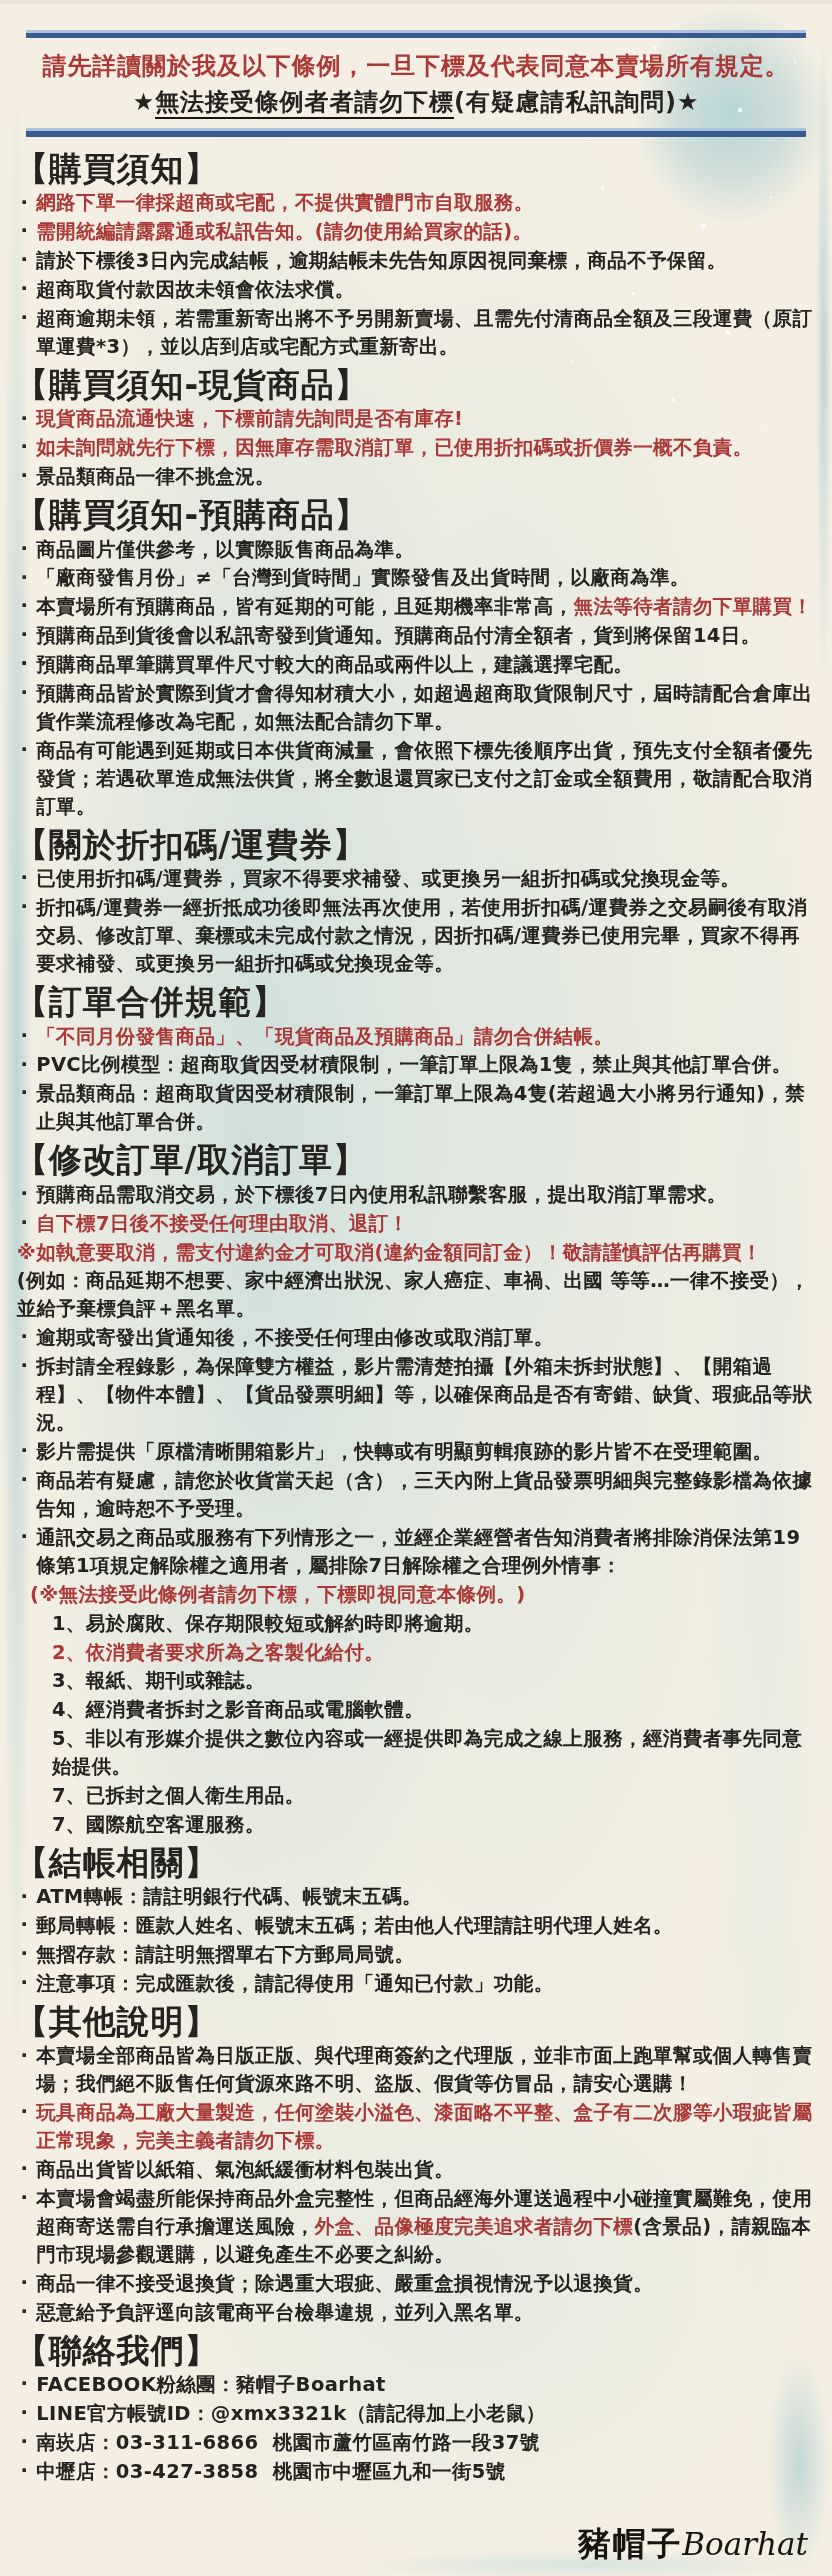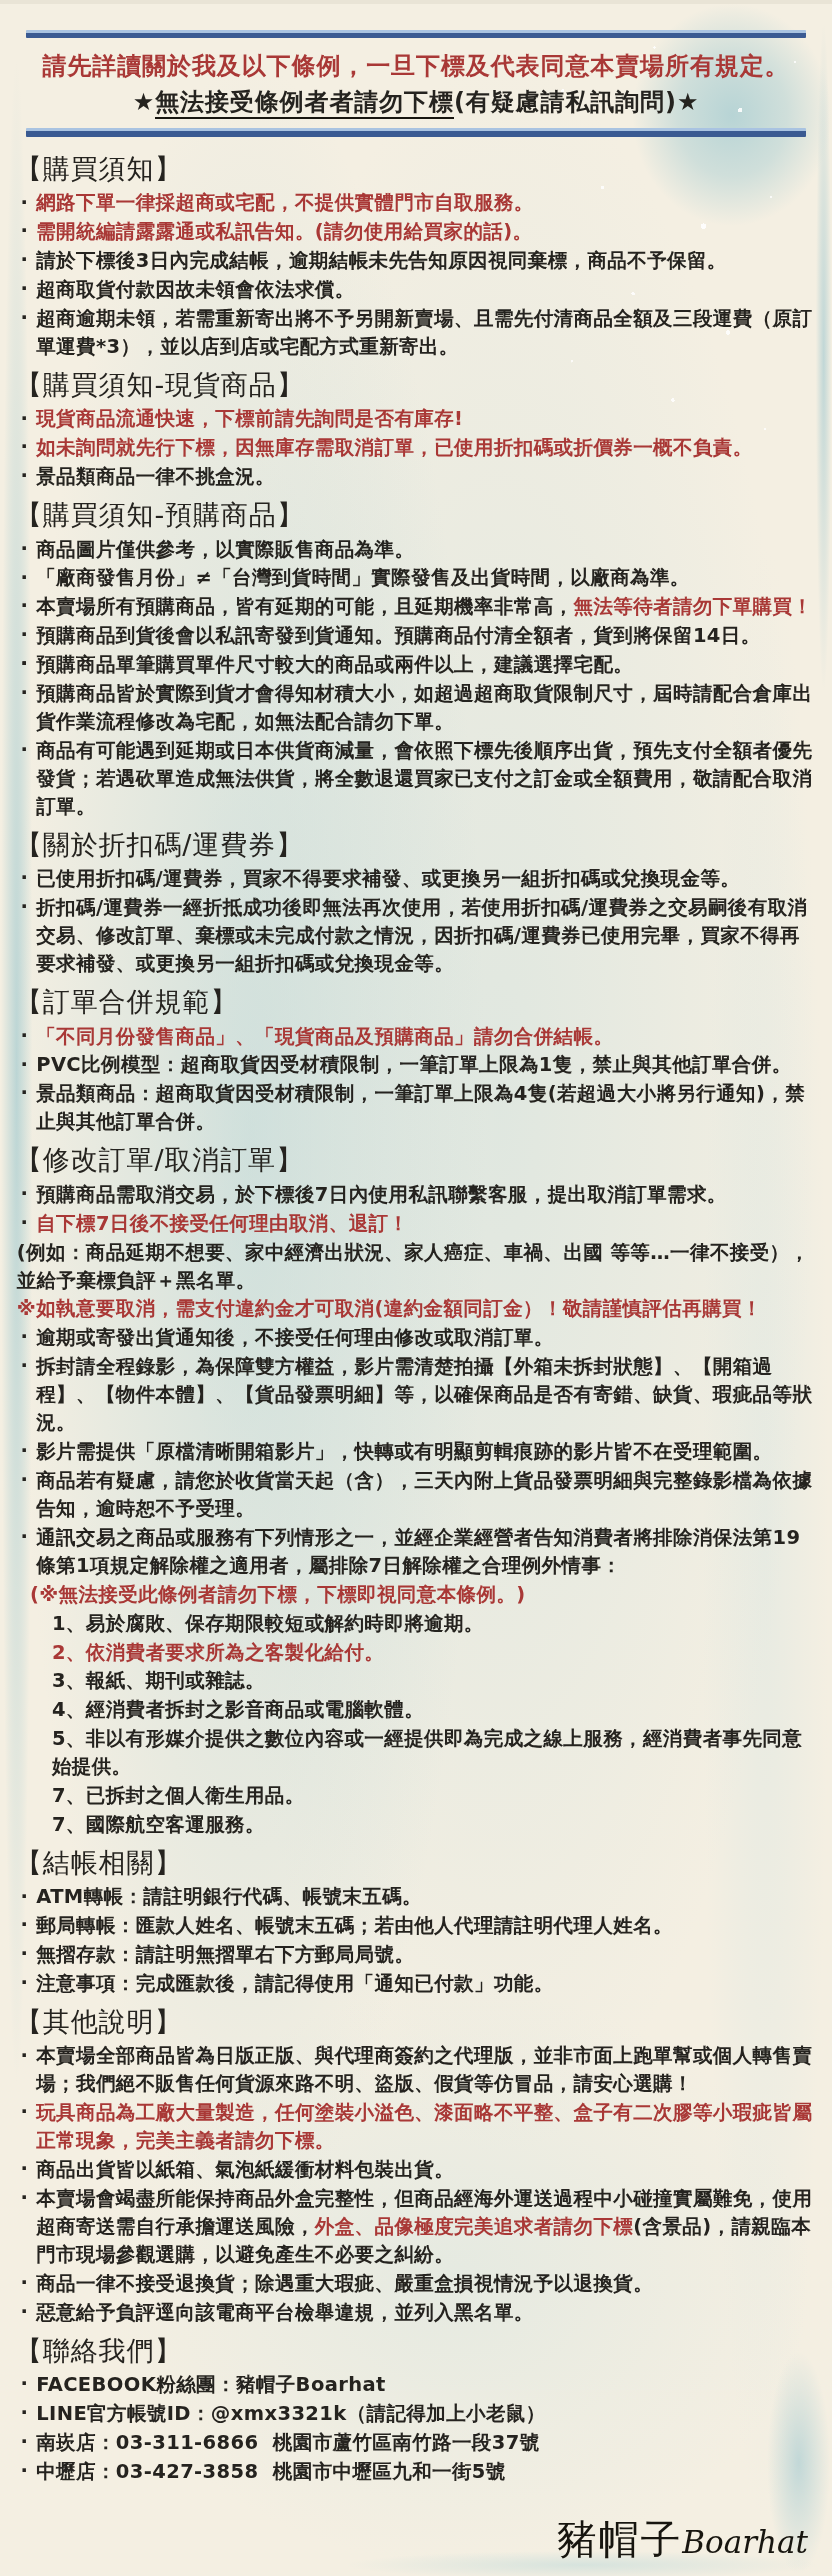--- a/index.html
+++ b/index.html
@@ -59,41 +59,41 @@
   .h1{
     font-size:24px;font-weight:700;color:var(--red);
     text-align:center;margin:12px 0 3.7px;letter-spacing:0.9px;
   }
   .h2{
     font-size:24px;font-weight:700;color:var(--ink);
     text-align:center;margin:3.7px 0 10.2px;letter-spacing:0.9px;
   }
   .h2 .uline{border-bottom:2.3px solid #17150f;padding-bottom:0.9px;}
   .section-heading{
-    font-size:27px;font-weight:400;color:var(--ink);
+    font-size:33px;font-weight:700;color:var(--ink);
     line-height:37px;margin:4.6px 0 2.8px 1.9px;letter-spacing:0.9px;
   }
   .item{
     position:relative;
     font-size:19.5px;font-weight:600;
     line-height:28px;color:var(--ink);
     padding-left:21.3px;margin:0 0 0.9px 1.9px;
     white-space:pre-wrap;letter-spacing:0.4px;
   }
   .item .dot{position:absolute;left:5.6px;top:-0.9px;font-weight:700;}
   .item.flush{padding-left:1.9px;}
   .item.note{padding-left:15px;}
   .item.sub{padding-left:37px;}
   .item .red{color:var(--red);}
   .item .blk{color:var(--ink);}
   .signature{
     position:absolute;right:24px;bottom:13px;z-index:3;
     color:#17150f;white-space:nowrap;
   }
-  .signature .zh{font-size:40px;font-weight:400;letter-spacing:1.9px;}
+  .signature .zh{font-size:33px;font-weight:700;letter-spacing:1.9px;}
   .signature .en{font-family:"DejaVu Serif","Liberation Serif",serif;font-style:italic;font-size:31px;}
 </style>
 </head>
 <body>
 
 <div class="page">
   <div class="speckles"></div>
 
   <div class="content">
     <div class="top-bar bar-first"></div>
@@ -127,22 +127,22 @@
         <div class="section-heading">【關於折扣碼/運費券】</div>
         <div class="item bullet"><span class="dot">·</span><span class="blk">已使用折扣碼/運費券，買家不得要求補發、或更換另一組折扣碼或兌換現金等。</span></div>
         <div class="item bullet"><span class="dot">·</span><span class="blk">折扣碼/運費券一經折抵成功後即無法再次使用，若使用折扣碼/運費券之交易嗣後有取消交易、修改訂單、棄標或未完成付款之情況，因折扣碼/運費券已使用完畢，買家不得再要求補發、或更換另一組折扣碼或兌換現金等。</span></div>
         <div class="section-heading">【訂單合併規範】</div>
         <div class="item bullet"><span class="dot">·</span><span class="red">「不同月份發售商品」、「現貨商品及預購商品」請勿合併結帳。</span></div>
         <div class="item bullet"><span class="dot">·</span><span class="blk">PVC比例模型：超商取貨因受材積限制，一筆訂單上限為1隻，禁止與其他訂單合併。</span></div>
         <div class="item bullet"><span class="dot">·</span><span class="blk">景品類商品：超商取貨因受材積限制，一筆訂單上限為4隻(若超過大小將另行通知)，禁止與其他訂單合併。</span></div>
         <div class="section-heading">【修改訂單/取消訂單】</div>
         <div class="item bullet"><span class="dot">·</span><span class="blk">預購商品需取消交易，於下標後7日內使用私訊聯繫客服，提出取消訂單需求。</span></div>
         <div class="item bullet"><span class="dot">·</span><span class="red">自下標7日後不接受任何理由取消、退訂！</span></div>
+        <div class="item flush"><span class="red">※如執意要取消，需支付違約金才可取消(違約金額同訂金）！敬請謹慎評估再購買！</span></div>
         <div class="item flush"><span class="blk">(例如：商品延期不想要、家中經濟出狀況、家人癌症、車禍、出國 等等…一律不接受），並給予棄標負評＋黑名單。</span></div>
-        <div class="item flush"><span class="red">※如執意要取消，需支付違約金才可取消(違約金額同訂金）！敬請謹慎評估再購買！</span></div>
         <div class="item bullet"><span class="dot">·</span><span class="blk">逾期或寄發出貨通知後，不接受任何理由修改或取消訂單。</span></div>
         <div class="item bullet"><span class="dot">·</span><span class="blk">拆封請全程錄影，為保障雙方權益，影片需清楚拍攝【外箱未拆封狀態】、【開箱過程】、【物件本體】、【貨品發票明細】等，以確保商品是否有寄錯、缺貨、瑕疵品等狀況。</span></div>
         <div class="item bullet"><span class="dot">·</span><span class="blk">影片需提供「原檔清晰開箱影片」，快轉或有明顯剪輯痕跡的影片皆不在受理範圍。</span></div>
         <div class="item bullet"><span class="dot">·</span><span class="blk">商品若有疑慮，請您於收貨當天起（含），三天內附上貨品發票明細與完整錄影檔為依據告知，逾時恕不予受理。</span></div>
         <div class="item bullet"><span class="dot">·</span><span class="blk">通訊交易之商品或服務有下列情形之一，並經企業經營者告知消費者將排除消保法第19條第1項規定解除權之適用者，屬排除7日解除權之合理例外情事：</span></div>
         <div class="item note"><span class="red">(※無法接受此條例者請勿下標，下標即視同意本條例。)</span></div>
         <div class="item sub"><span class="blk">1、易於腐敗、保存期限較短或解約時即將逾期。</span></div>
         <div class="item sub"><span class="red">2、依消費者要求所為之客製化給付。</span></div>
         <div class="item sub"><span class="blk">3、報紙、期刊或雜誌。</span></div>
         <div class="item sub"><span class="blk">4、經消費者拆封之影音商品或電腦軟體。</span></div>

